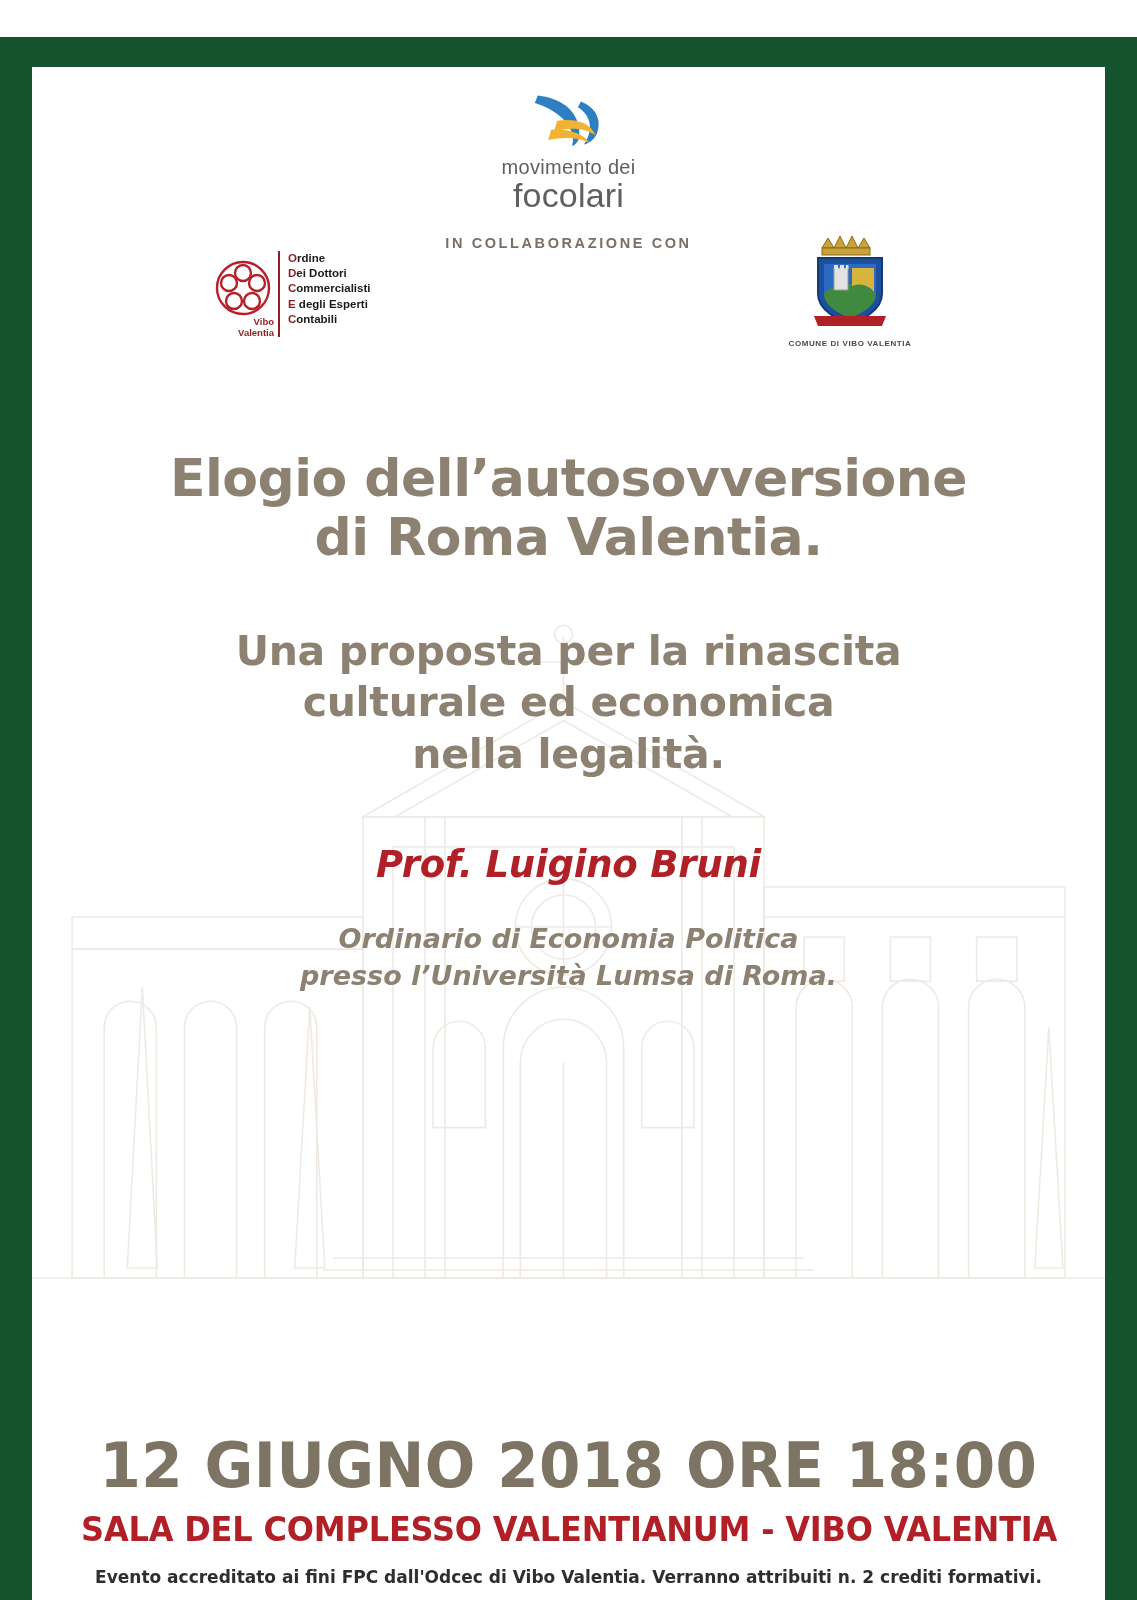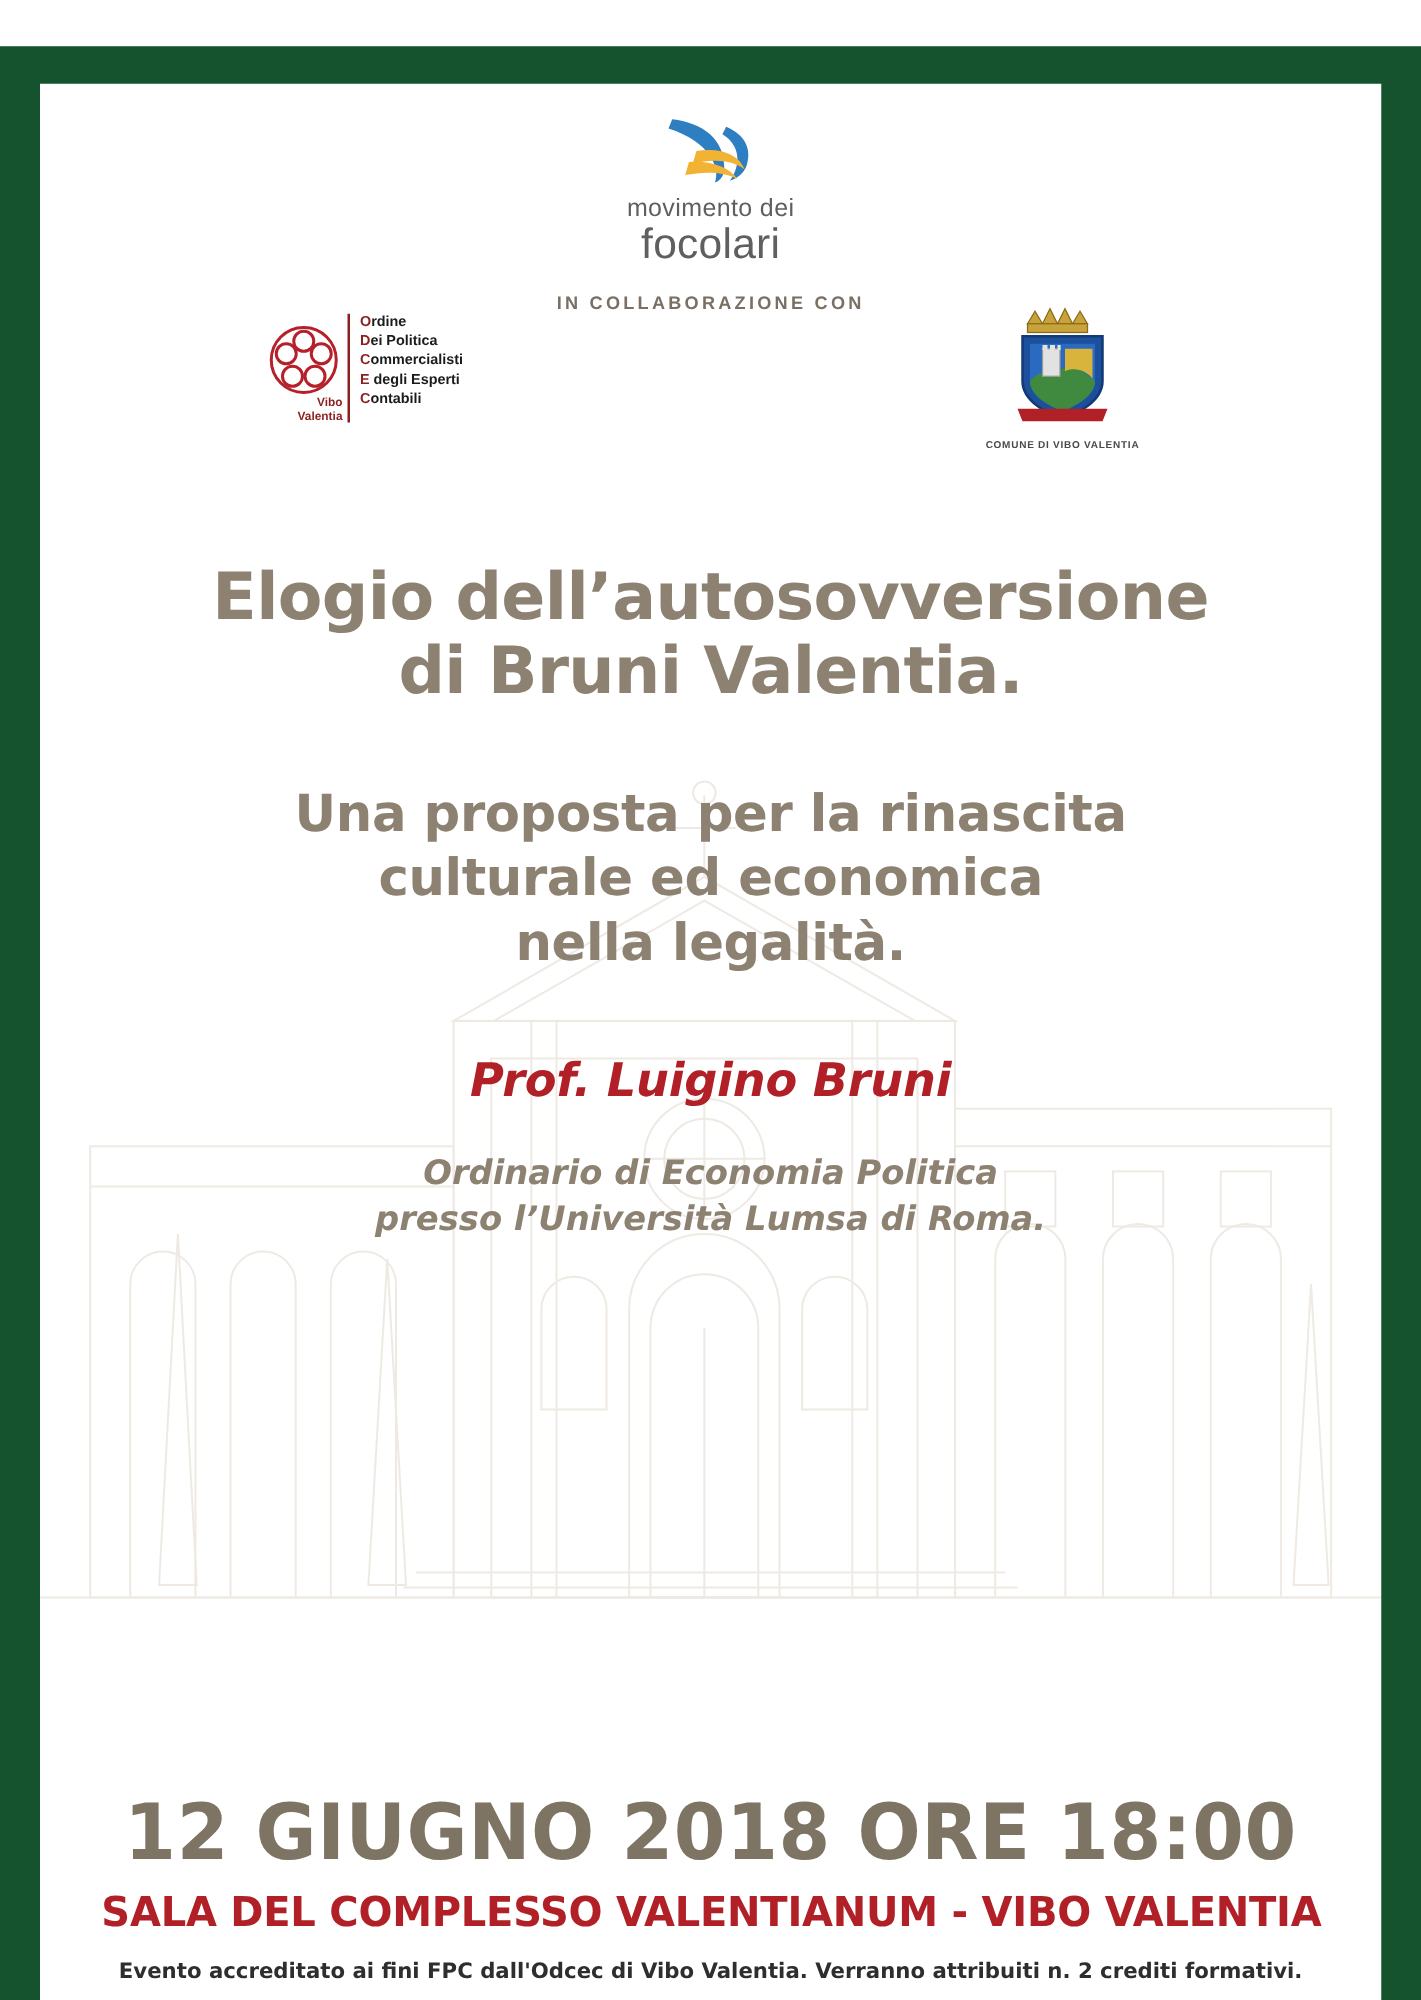--- a/index.html
+++ b/index.html
@@ -115,21 +115,21 @@
     color: #1b1b1b;
     line-height: 1.32;
     font-weight: bold;
     padding-top: 2px;
   }
   .odcec-lines .cap { color: #8c1f1f; }
 
   .comune-logo {
     position: absolute;
     right: 175px;
-    top: 172px;
+    top: 161px;
     text-align: center;
     width: 160px;
   }
   .comune-caption {
     font-size: 8px;
     color: #4a4a4a;
     letter-spacing: 0.6px;
     margin-top: 3px;
     font-weight: bold;
   }
@@ -303,21 +303,21 @@
             </g>
           </svg>
           <div class="odcec-mark-caption">
             <div>Vibo</div>
             <div>Valentia</div>
           </div>
         </div>
         <div class="odcec-divider"></div>
         <div class="odcec-lines">
           <div><span class="cap">O</span><span>rdine</span></div>
-          <div><span class="cap">D</span><span>ei Politica</span></div>
+          <div><span class="cap">D</span><span>ei Dottori</span></div>
           <div><span class="cap">C</span><span>ommercialisti</span></div>
           <div><span class="cap">E</span><span> degli Esperti</span></div>
           <div><span class="cap">C</span><span>ontabili</span></div>
         </div>
       </div>
 
       <div class="comune-logo">
         <svg width="92" height="104" viewBox="0 0 92 104">
 
           <path d="M18 20 L24 10 L30 20 L36 8 L42 20 L48 8 L54 20 L60 10 L66 20 Z" fill="#c8a23a" stroke="#8a6b18" stroke-width="1"></path>
@@ -337,21 +337,21 @@
 
           <path d="M10 88 L82 88 L78 98 L14 98 Z" fill="#b12026"></path>
         </svg>
         <div class="comune-caption">COMUNE DI VIBO VALENTIA</div>
       </div>
     </div>
 
     <div class="content">
       <div class="title">
         <div>Elogio dell’autosovversione</div>
-        <div>di Bruni Valentia.</div>
+        <div>di Roma Valentia.</div>
       </div>
 
       <div class="subtitle">
         <div>Una proposta per la rinascita</div>
         <div>culturale ed economica</div>
         <div>nella legalità.</div>
       </div>
 
       <div class="speaker">Prof. Luigino Bruni</div>
 

